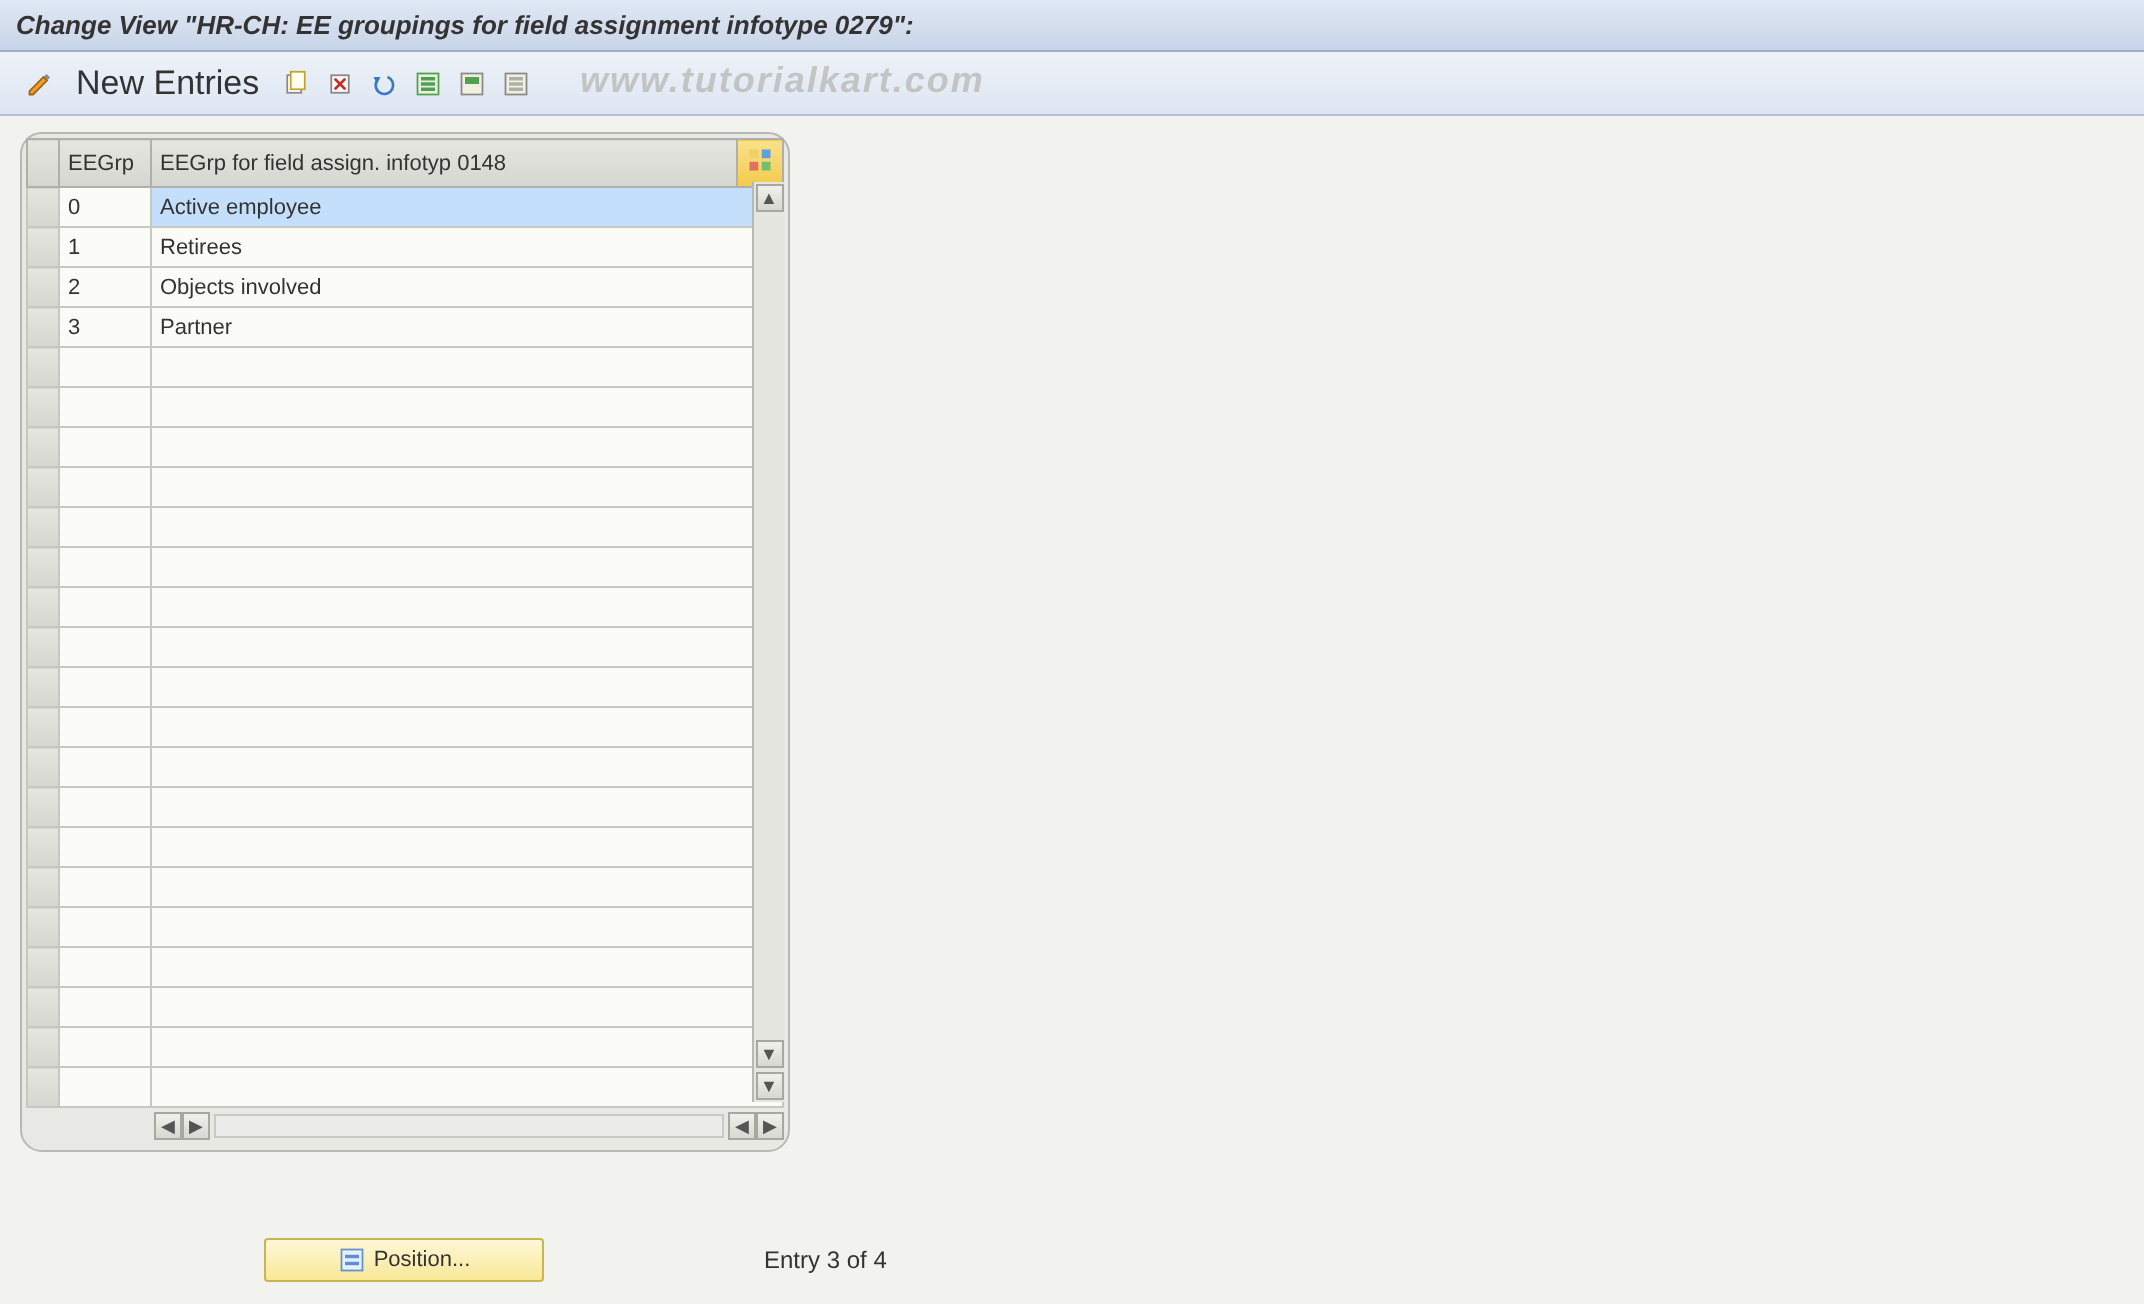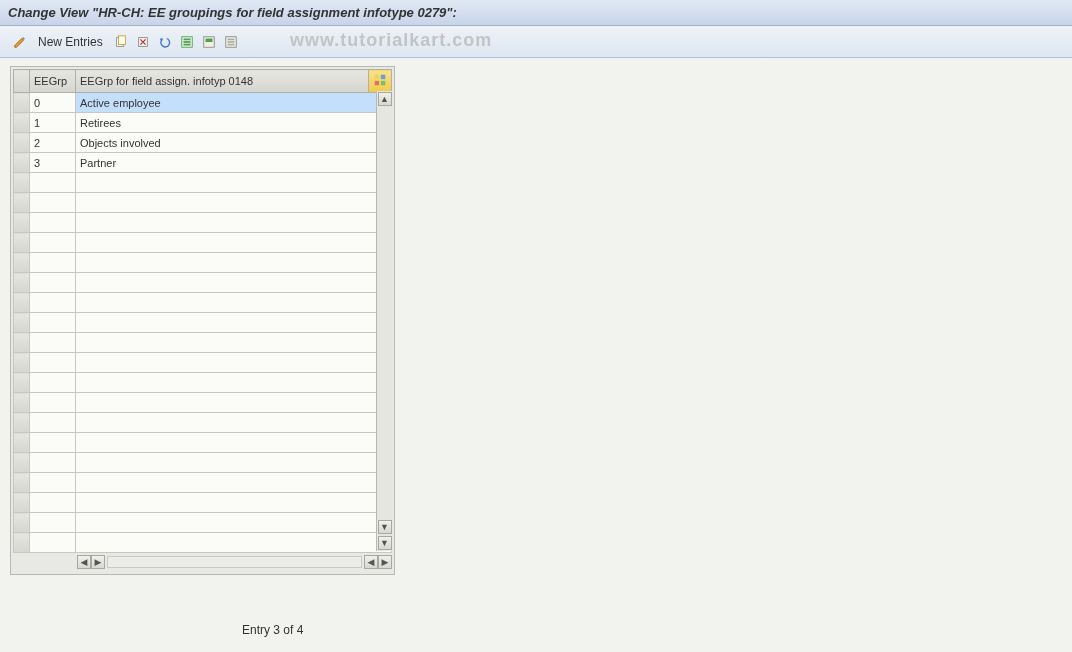--- a/index.html
+++ b/index.html
@@ -32,43 +32,44 @@
       border: 1px solid transparent;
       border-radius: 2px;
       display: flex;
       align-items: center;
       justify-content: center;
       cursor: pointer;
     }
     .new-entries-btn {
       display: flex; align-items: center; gap: 4px;
       padding: 2px 6px;
-      font-size: 12px; color: #333;
+      font-size: 17px; color: #333;
       cursor: pointer; border-radius: 2px;
     }
     .watermark {
       position: absolute;
       left: 290px;
       top: 4px;
       font-size: 18px;
       font-weight: bold;
       color: rgba(180,180,175,0.7);
       letter-spacing: 1px;
       pointer-events: none;
+      font-style: italic;
     }
 
     
     .content { padding: 8px 10px; background: #f2f2ee; }
 
     
     .table-panel {
       width: 385px;
       background: #e8e8e4;
       border: 1px solid #b8b8b4;
-      border-radius: 0;
+      border-radius: 11px;
       padding: 2px;
     }
     .table-wrap { position: relative; }
     .grid { border-collapse: collapse; width: 100%; }
     .grid th {
       background: linear-gradient(#e6e6e0, #d6d6d0);
       border: 1px solid #b0b0aa;
       font-size: 11px;
       font-weight: normal;
       padding: 3px 4px;
@@ -383,14 +384,22 @@
       <div class="hbtn">◀</div>
       <div class="hbtn">▶</div>
       <div class="htrack"></div>
       <div class="hbtn">◀</div>
       <div class="hbtn">▶</div>
     </div>
   </div>
 </div>
 
 <div class="footer-area">
+  <div class="position-btn">
+    <svg class="icon" viewBox="0 0 16 16">
+        <rect x="2" y="2" width="12" height="12" fill="#e8f0ff" stroke="#6090d0"></rect>
+        <rect x="4" y="5" width="8" height="2" fill="#6090d0"></rect>
+        <rect x="4" y="9" width="8" height="2" fill="#6090d0"></rect>
+      </svg>
+    <span>Position...</span>
+  </div>
   <span class="entry-text">Entry 3 of 4</span>
 </div>
 
 </body></html>

